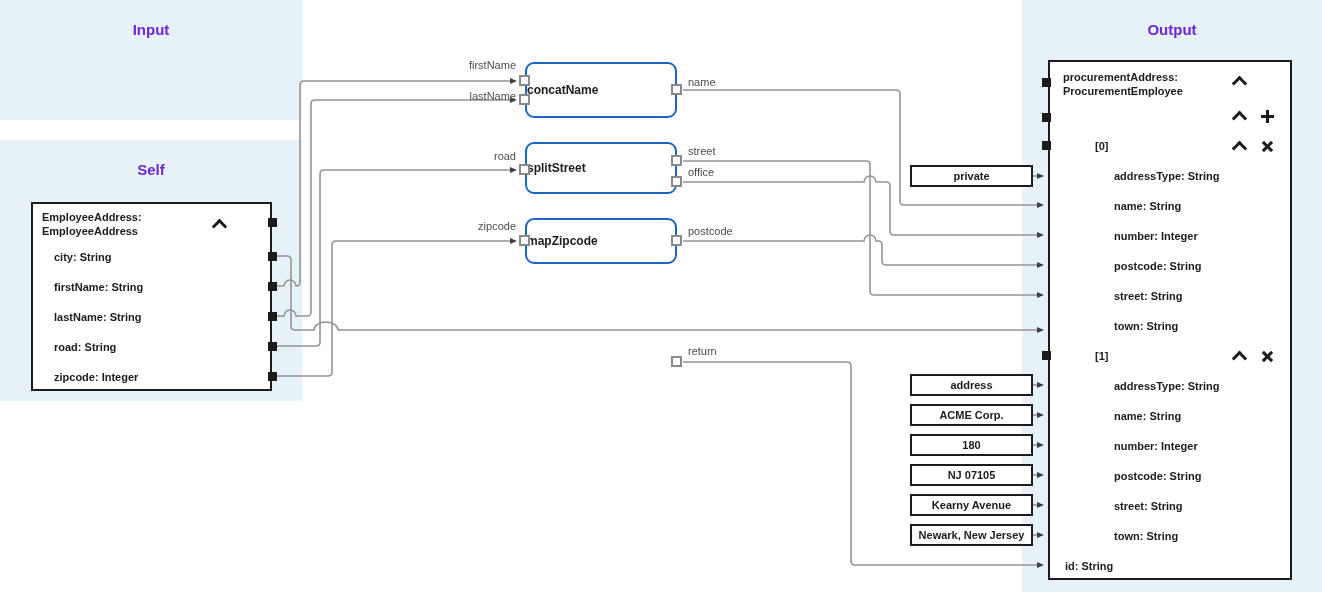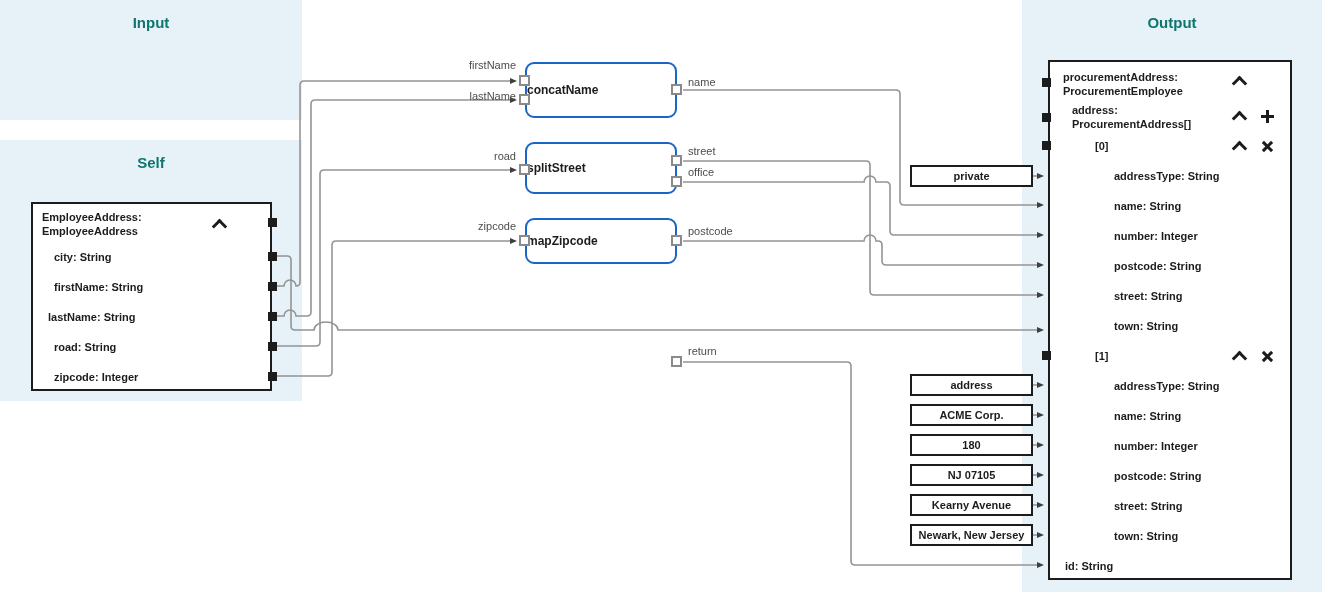--- a/index.html
+++ b/index.html
@@ -1,19 +1,19 @@
 <!DOCTYPE html>
 <html><head>
 <meta charset="utf-8">
 <style>
   html,body{margin:0;padding:0;background:#fff;}
   .canvas{position:relative;width:1322px;height:592px;background:#ffffff;
           font-family:"Liberation Sans",sans-serif;overflow:hidden;}
   .panel{position:absolute;background:#e7f1f8;}
-  .panel-title{text-align:center;font-weight:bold;font-size:15px;color:#0f766e;padding-top:14px;}
+  .panel-title{text-align:center;font-weight:bold;font-size:15px;color:#6d28d9;padding-top:21px;}
   .edges{position:absolute;left:0;top:0;width:1322px;height:592px;}
   .edge{fill:none;stroke:#949494;stroke-width:1.6;}
   .node{position:absolute;background:#fff;border:2px solid #1c1c1c;box-sizing:border-box;padding-left:8px;}
   .fn{position:absolute;background:#fff;border:2px solid #1b65c4;border-radius:9px;box-sizing:border-box;
       display:flex;align-items:center;justify-content:flex-start;font-weight:bold;font-size:12px;color:#1c1c1c;}
   .port-b{position:absolute;width:9px;height:9px;background:#1c1c1c;}
   .port-g{position:absolute;width:11px;height:11px;background:#fff;border:2px solid #8a8a8a;box-sizing:border-box;}
   .lbl{position:absolute;font-size:11px;color:#4d4d4d;white-space:nowrap;}
   .lbl.r{text-align:right;}
   .fld{position:absolute;font-size:11px;font-weight:bold;color:#1c1c1c;white-space:nowrap;}
@@ -69,21 +69,21 @@
   </svg>
 
   <div class="node" style="left:31px;top:202px;width:241px;height:189px">
     <div class="hdr2" style="left:9px;top:6px">
       <div>EmployeeAddress:</div>
       <div>EmployeeAddress</div>
     </div>
     <span class="chev" style="left:181px;top:17px"></span>
     <div class="fld" style="left:21px;top:47px">city: String</div>
     <div class="fld" style="left:21px;top:77px">firstName: String</div>
-    <div class="fld" style="left:15px;top:107px">lastName: String</div>
+    <div class="fld" style="left:21px;top:107px">lastName: String</div>
     <div class="fld" style="left:21px;top:137px">road: String</div>
     <div class="fld" style="left:21px;top:167px">zipcode: Integer</div>
   </div>
   <div class="port-b" style="left:268px;top:218px"></div>
   <div class="port-b" style="left:268px;top:252px"></div>
   <div class="port-b" style="left:268px;top:282px"></div>
   <div class="port-b" style="left:268px;top:312px"></div>
   <div class="port-b" style="left:268px;top:342px"></div>
   <div class="port-b" style="left:268px;top:372px"></div>
 
@@ -125,24 +125,20 @@
   <div class="const" style="top:494px">Kearny Avenue</div>
   <div class="const" style="top:524px">Newark, New Jersey</div>
 
   <div class="node" style="left:1048px;top:60px;width:244px;height:520px">
     <div class="hdr2" style="left:13px;top:8px">
       <div>procurementAddress:</div>
       <div>ProcurementEmployee</div>
     </div>
     <span class="chev" style="left:184px;top:16px"></span>
 
-    <div class="hdr2" style="left:22px;top:41px">
-      <div>address:</div>
-      <div>ProcurementAddress[]</div>
-    </div>
     <span class="chev" style="left:184px;top:51px"></span>
     <span class="icon-plus" style="left:211px;top:48px"></span>
 
     <div class="fld" style="left:45px;top:78px">[0]</div>
     <span class="chev" style="left:184px;top:81px"></span>
     <span class="icon-x" style="left:211px;top:78px"></span>
 
     <div class="fld" style="left:64px;top:108px">addressType: String</div>
     <div class="fld" style="left:64px;top:138px">name: String</div>
     <div class="fld" style="left:64px;top:168px">number: Integer</div>

